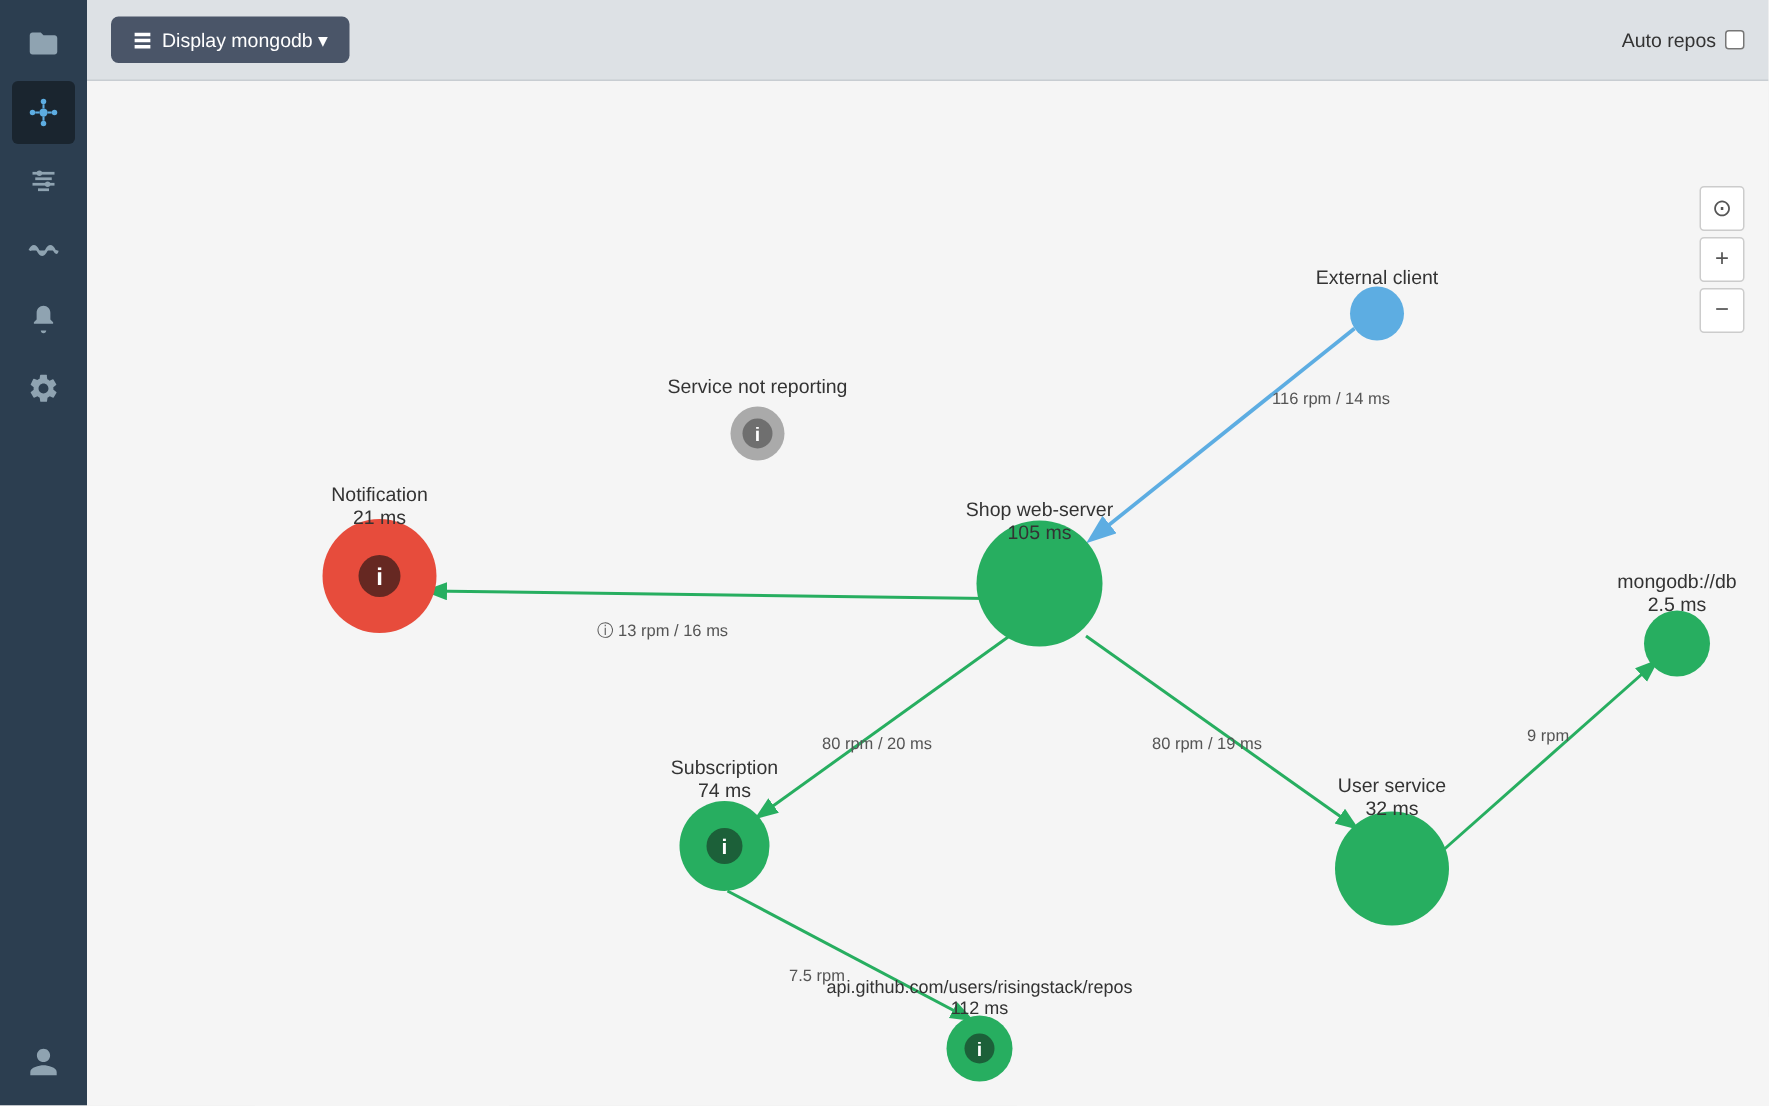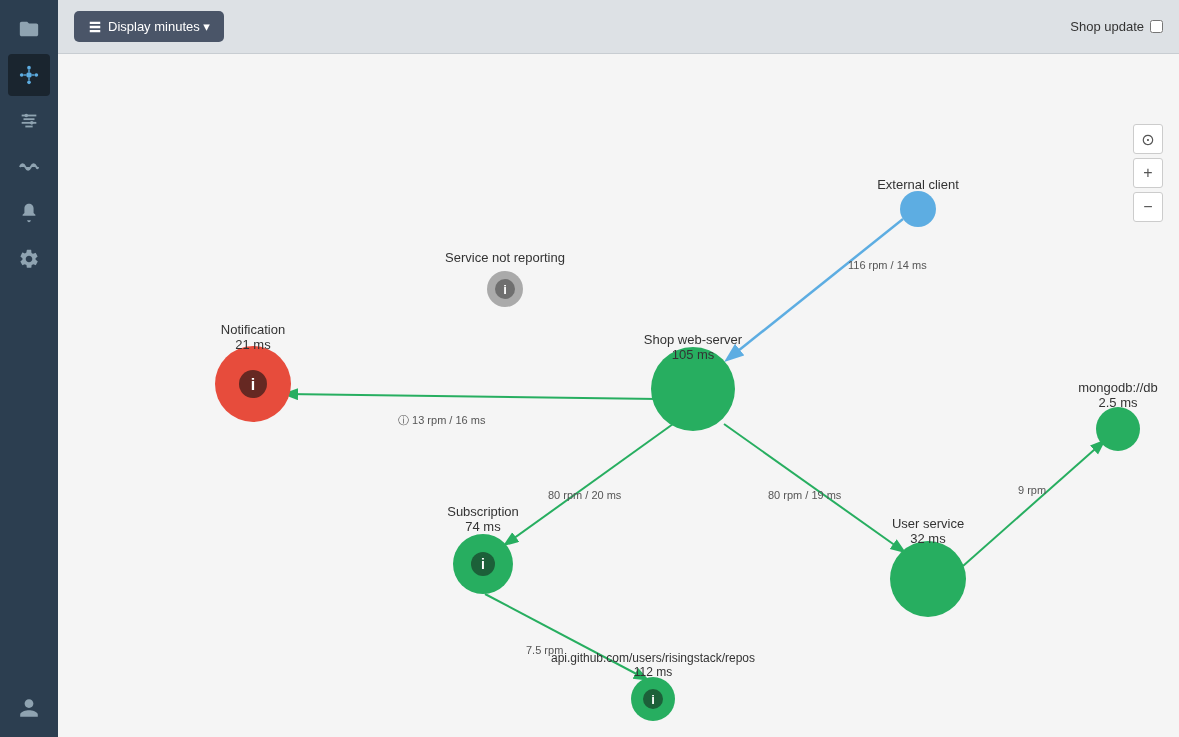--- a/index.html
+++ b/index.html
@@ -174,26 +174,26 @@
 </nav>
 
 <div class="main">
 
   <div class="toolbar">
     <div class="toolbar-left">
       <button class="display-options-btn">
         <svg width="14" height="14" viewBox="0 0 24 24" fill="white">
             <path d="M3 3h18v4H3zm0 7h18v4H3zm0 7h18v4H3z"></path>
           </svg>
-        <span>Display minutes ▾</span>
+        <span>Display mongodb ▾</span>
       </button>
     </div>
     <div class="toolbar-right">
       <label class="auto-update-label">
-        <span>Shop update</span>
+        <span>Auto repos</span>
         <input type="checkbox" style="">
       </label>
     </div>
   </div>
 
   <div class="graph-area">
     <svg class="graph-svg" viewBox="0 0 1121 683">
       <defs>
         <marker id="arrow-green" markerWidth="8" markerHeight="8" refX="6" refY="3" orient="auto">
           <path d="M0,0 L0,6 L8,3 z" fill="#27ae60"></path>

